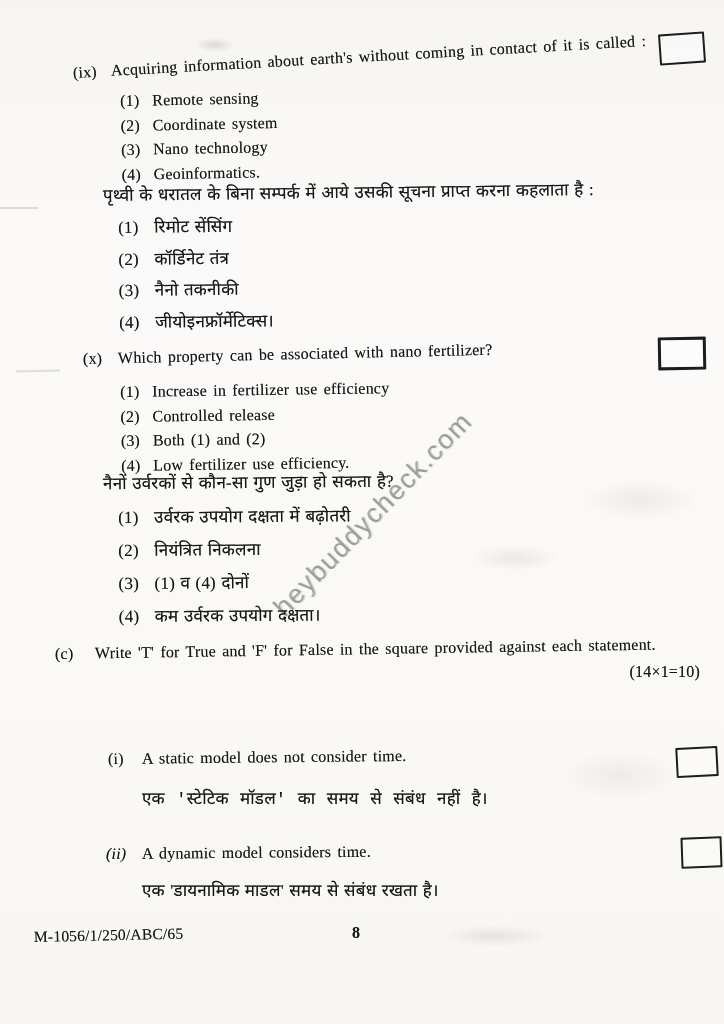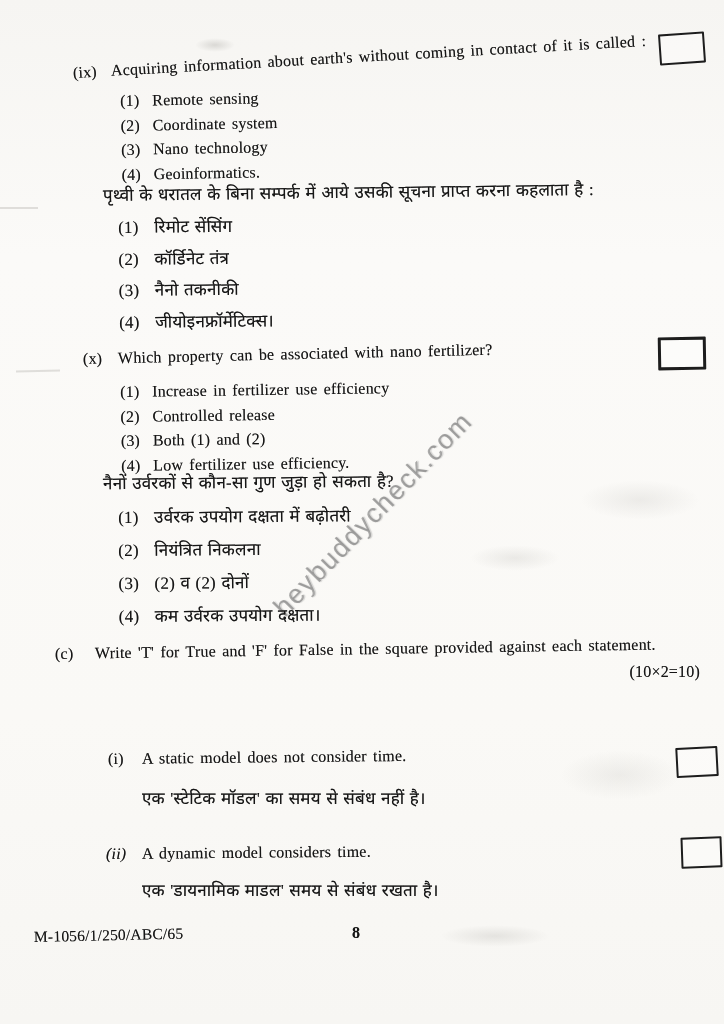--- a/index.html
+++ b/index.html
@@ -140,41 +140,41 @@
     <div class="opt">
         <span class="lbl" style="flex-basis:36px;">(1)</span>
         <span>उर्वरक उपयोग दक्षता में बढ़ोतरी</span>
       </div>
     <div class="opt">
         <span class="lbl" style="flex-basis:36px;">(2)</span>
         <span>नियंत्रित निकलना</span>
       </div>
     <div class="opt">
         <span class="lbl" style="flex-basis:36px;">(3)</span>
-        <span>(2) व (2) दोनों</span>
+        <span>(1) व (4) दोनों</span>
       </div>
     <div class="opt">
         <span class="lbl" style="flex-basis:36px;">(4)</span>
         <span>कम उर्वरक उपयोग दक्षता।</span>
       </div>
   </div>
 
   <div class="abs qrow en" style="left:55px;top:645px;transform:rotate(-0.9deg);transform-origin:0 50%;">
     <span class="qnum" style="width:40px;">(c)</span>
     <span class="qtext">Write 'T' for True and 'F' for False in the square provided against each statement.</span>
   </div>
-  <div class="abs en" style="right:24px;top:663px;">(10×2=10)</div>
+  <div class="abs en" style="right:24px;top:663px;">(14×1=10)</div>
 
 
   <div class="abs qrow en" style="left:108px;top:750px;transform:rotate(-0.6deg);transform-origin:0 50%;">
     <span class="qnum" style="width:34px;">(i)</span>
     <span class="qtext">A static model does not consider time.</span>
   </div>
   <div class="ansbox" style="left:676px;top:747px;width:38px;height:26px;transform:rotate(-3deg);"></div>
-  <div class="abs hi" style="left:142px;top:786px;white-space:nowrap;">एक 'स्टेटिक मॉडल' का समय से संबंध नहीं है।</div>
+  <div class="abs hi" style="left:142px;top:786px;white-space:nowrap;font-family:Liberation Mono, monospace;">एक 'स्टेटिक मॉडल' का समय से संबंध नहीं है।</div>
 
   <div class="abs qrow en" style="left:106px;top:845px;transform:rotate(-0.5deg);transform-origin:0 50%;">
     <span class="qnum" style="width:36px;font-style:italic;">(ii)</span>
     <span class="qtext">A dynamic model considers time.</span>
   </div>
   <div class="ansbox" style="left:681px;top:837px;width:37px;height:27px;transform:rotate(-2deg);"></div>
   <div class="abs hi" style="left:142px;top:878px;white-space:nowrap;">एक 'डायनामिक माडल' समय से संबंध रखता है।</div>
 
   <div class="abs en footer-code" style="left:34px;top:928px;transform:rotate(-1.3deg);transform-origin:0 50%;">M-1056/1/250/ABC/65</div>
   <div class="abs en page-num" style="left:352px;top:924px;">8</div>

